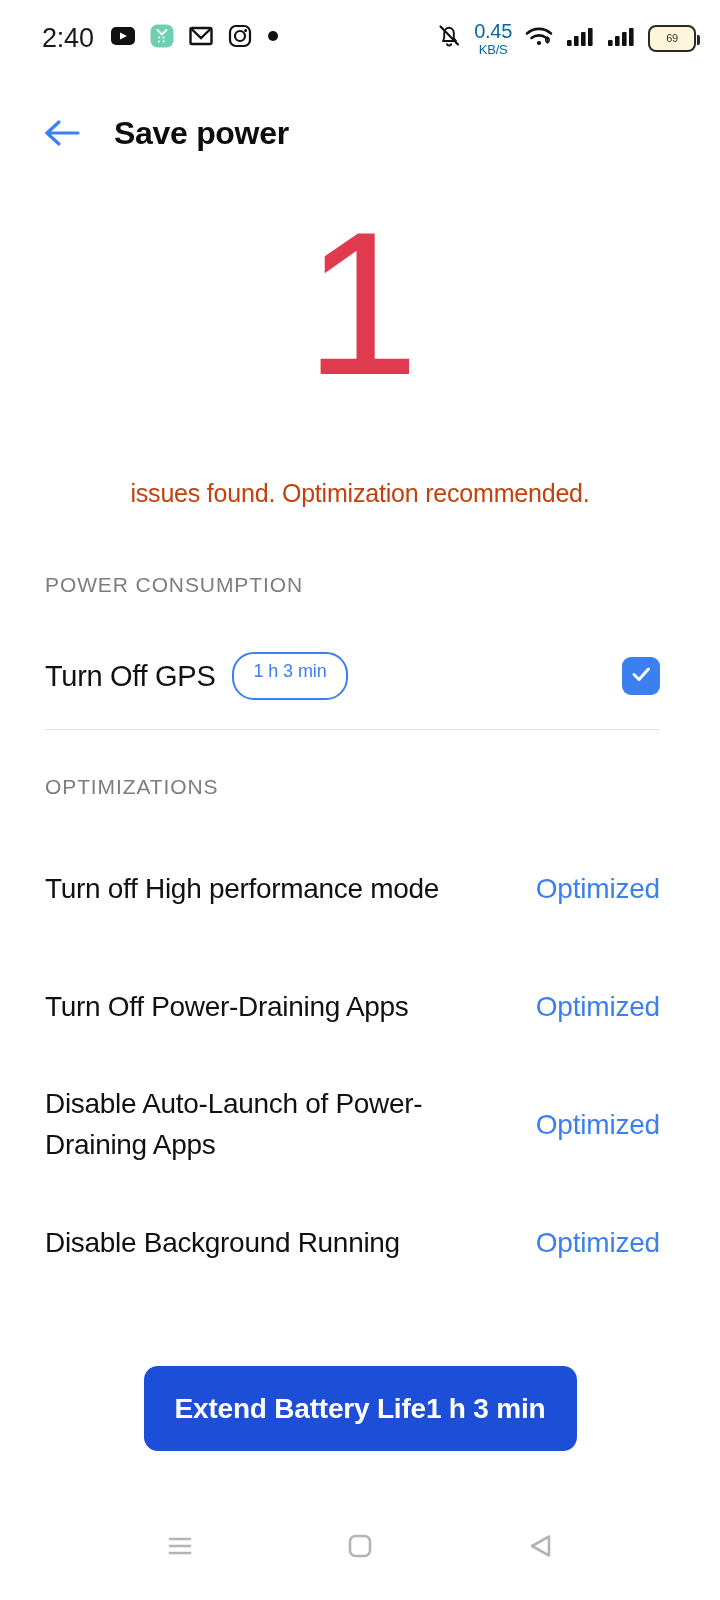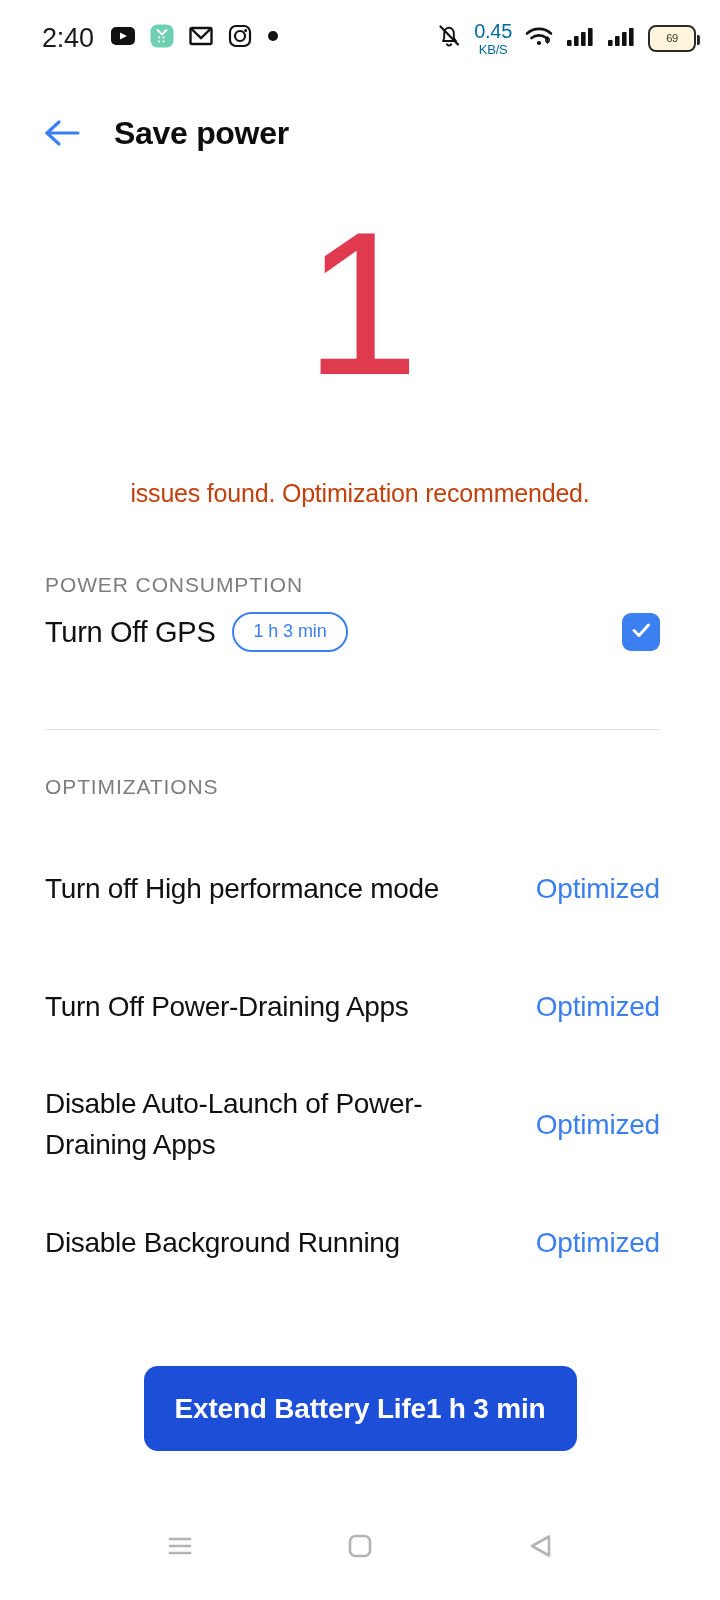--- a/index.html
+++ b/index.html
@@ -133,39 +133,39 @@
     left: 45px;
     font-size: 21px;
     color: #7d7d7d;
     letter-spacing: 0.9px;
   }
   #lbl-power { top: 573px; }
   #lbl-opt   { top: 775px; }
 
   .gps-row {
     position: absolute;
-    top: 602px; left: 45px;
+    top: 646px; left: 45px;
     width: 615px;
     height: 60px;
     display: flex;
     align-items: center;
     justify-content: space-between;
   }
   .gps-left { display: flex; align-items: center; gap: 17px; }
   .gps-name {
     font-size: 29px;
     color: #111;
     letter-spacing: -0.3px;
   }
   .time-badge {
     border: 2px solid #3b7ff0;
     border-radius: 22px;
     color: #3b7ff0;
     font-size: 18px;
-    padding: 7px 19px 8px;
+    padding: 7px 19px 16px;
     letter-spacing: -0.1px;
     white-space: nowrap;
   }
   .checkbox {
     width: 38px; height: 38px;
     border-radius: 9px;
     background: #3b7ff0;
     display: flex;
     align-items: center;
     justify-content: center;

